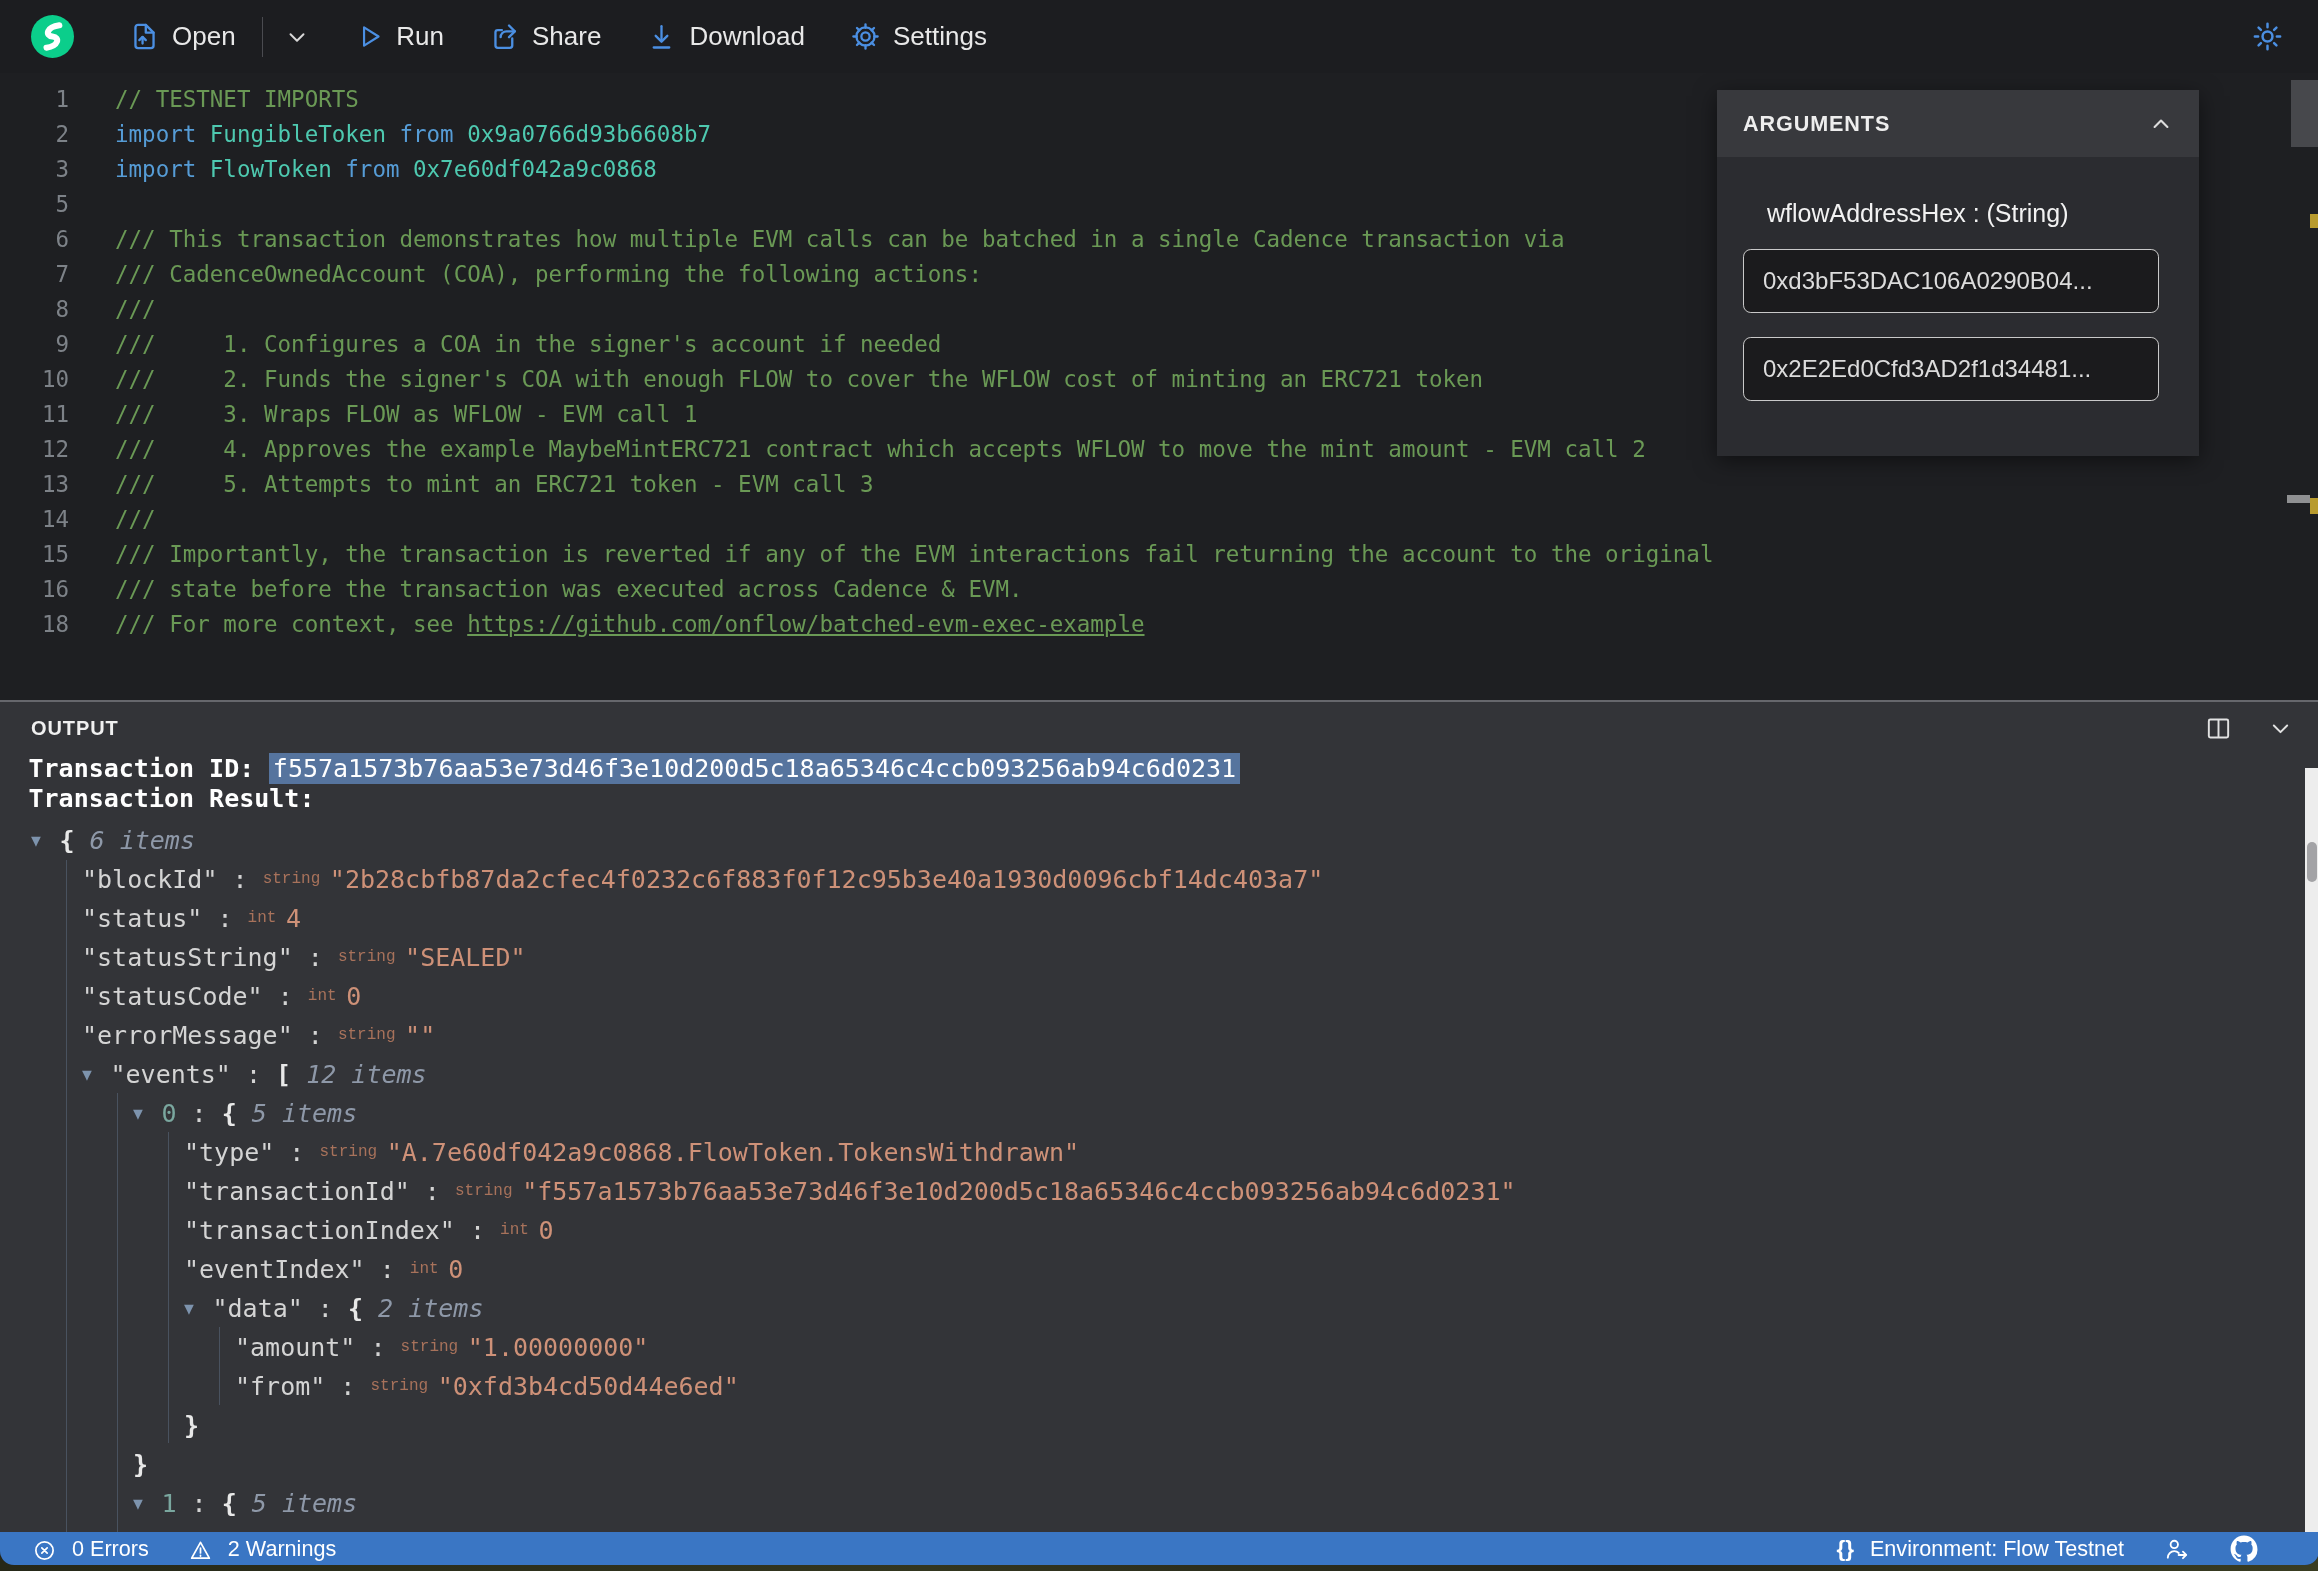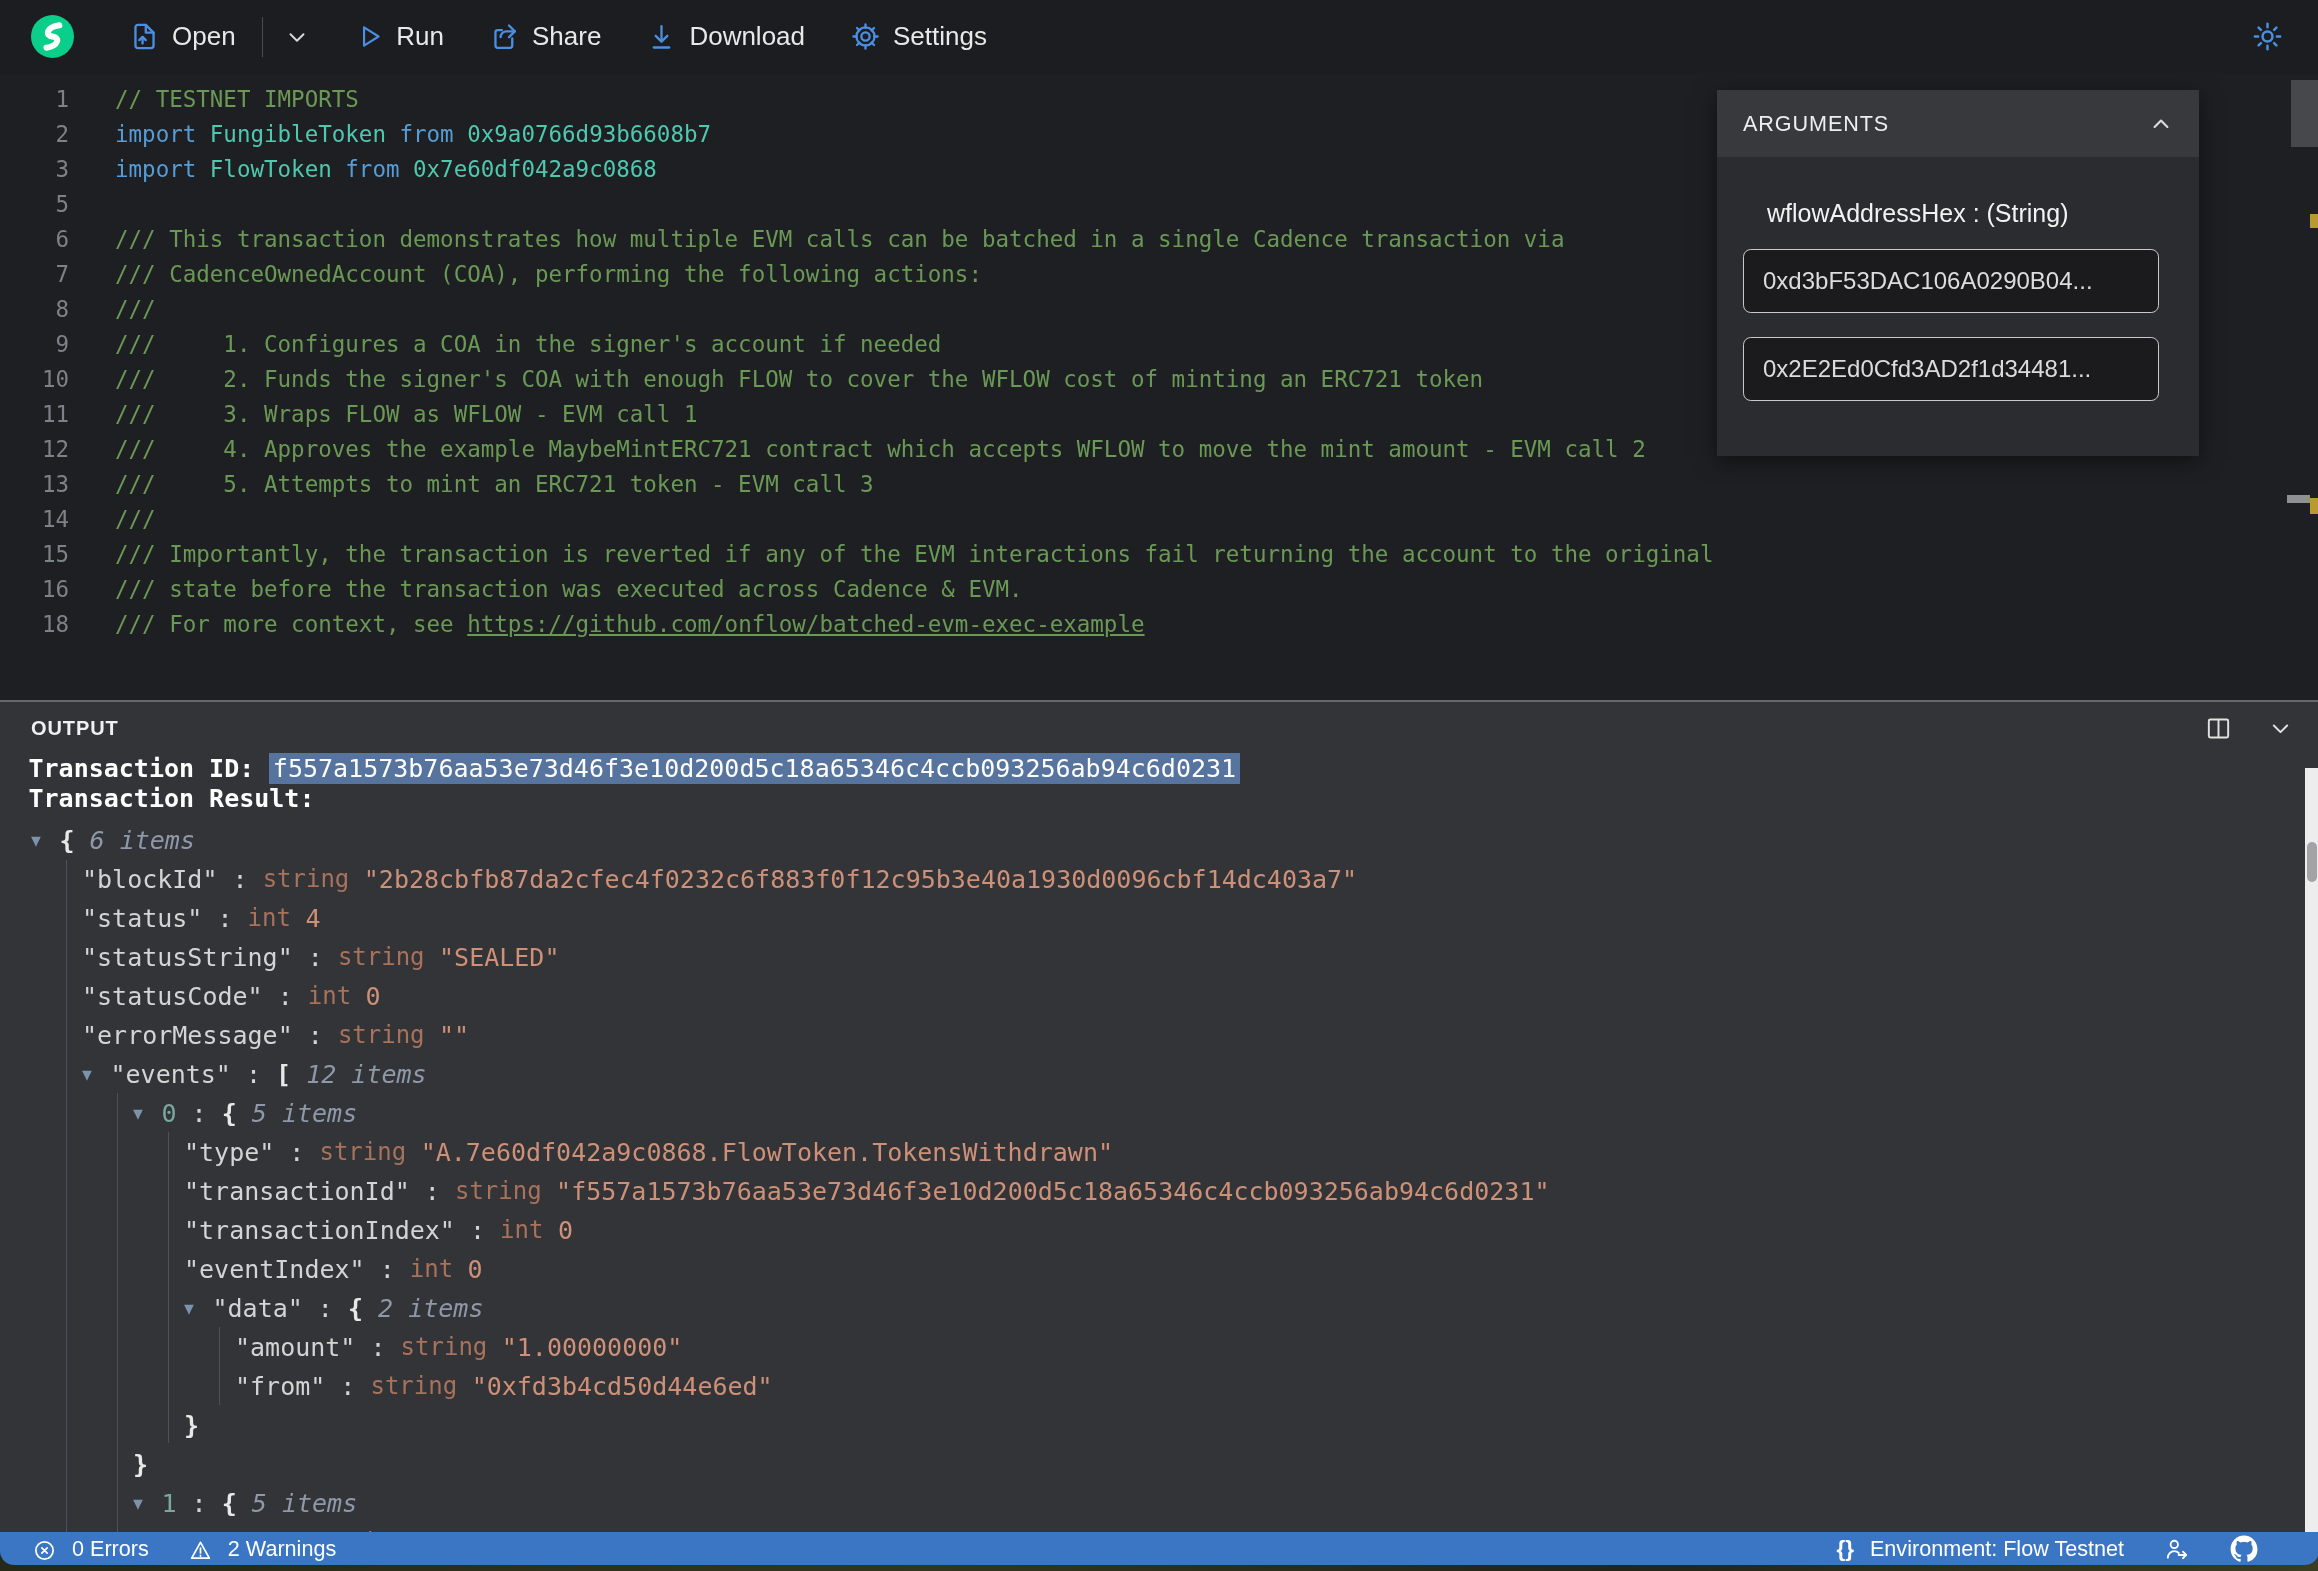--- a/index.html
+++ b/index.html
@@ -34,21 +34,21 @@
 
   
   .ed-thumb { position:absolute; right:0; top:7px; width:28px; height:67px; background:#47484c; }
   .ed-mark-y1 { position:absolute; right:0; top:141px; width:9.5px; height:14px; background:#b89b2e; }
   .ed-mark-y2 { position:absolute; right:0; top:425px; width:9.5px; height:15.6px; background:#b89b2e; }
   .ed-mark-g { position:absolute; right:9.5px; top:422px; width:22.5px; height:7.8px; background:#8f9092; }
 
   
   .args { position:absolute; top:17.3px; right:120px; width:482px; background:#2b2c30; box-shadow:0 5.2px 21px rgba(0,0,0,.5); }
   .args-header { height:67px; background:#38393d; display:flex; align-items:center; justify-content:space-between; padding:0 24px 0 26px; }
-  .args-title { color:#eeeeee; font-size:21.6px; font-weight:normal; letter-spacing:0.9px; }
+  .args-title { color:#eeeeee; font-size:21.6px; font-weight:bold; letter-spacing:0.9px; }
   .args-collapse { color:#dddddd; display:flex; }
   .args-body { padding:26px 40px 31px 26px; }
   .arg-label { color:#f2f2f2; font-size:25px; margin:12px 0 17.3px 24px; line-height:36px; width:398px; }
   .arg-input { height:64px; background:#1b1b1d; border:1.7px solid #c9c9c9; border-radius:7.8px;
                color:#dcdcdc; font-size:24px; display:flex; align-items:center; padding-left:19px; margin-bottom:24px; }
 
   
   .output { flex:0 0 830px; height:830px; background:#333438; position:relative; overflow:hidden;
             font-family:"DejaVu Sans Mono", monospace; }
   .out-header { height:52px; display:flex; align-items:center; padding:0 24px 0 31px; }
@@ -57,21 +57,21 @@
   .out-icon { color:#e2e2e2; display:flex; margin-left:33px; }
   .tx-line { margin-left:28.5px; font-size:25px; line-height:30px; color:#ffffff; white-space:pre; }
   .tx-label { font-weight:bold; }
   .tx-selected { background:#56749e; color:#ffffff; padding:0.9px 3.5px; }
   .tree { position:relative; margin-top:7px; }
   .trow { height:39px; line-height:39px; font-size:25px; white-space:pre; display:flex; align-items:center; }
   .tri { display:inline-block; width:28.5px; color:#7d93ad; font-size:16.4px; flex:0 0 28.5px; }
   .seg-key { color:#d4d4d4; }
   .seg-idx { color:#7aa79f; }
   .seg-pn  { color:#d4d4d4; }
-  .seg-tt  { color:#a8725b; font-size:24px; }
+  .seg-tt  { color:#a8725b; font-size:16px;font-family:Liberation Mono, monospace; }
   .seg-str { color:#ce9178; }
   .seg-brace { color:#e8e8e8; font-weight:bold; }
   .seg-meta { color:#8e98a8; font-style:italic; }
   .guide { position:absolute; width:0; border-left:1.7px solid #49525f; }
 
   .out-scroll-track { position:absolute; right:0; top:66px; bottom:0; width:14px; background:#ededed; }
   .out-scroll-thumb { position:absolute; right:1.7px; top:74px; width:10.4px; height:40px; background:#a3a3a6; border-radius:5.2px; }
 
   
   .statusbar { flex:0 0 33px; height:33px; background:#3a76c4; display:flex; align-items:center;

